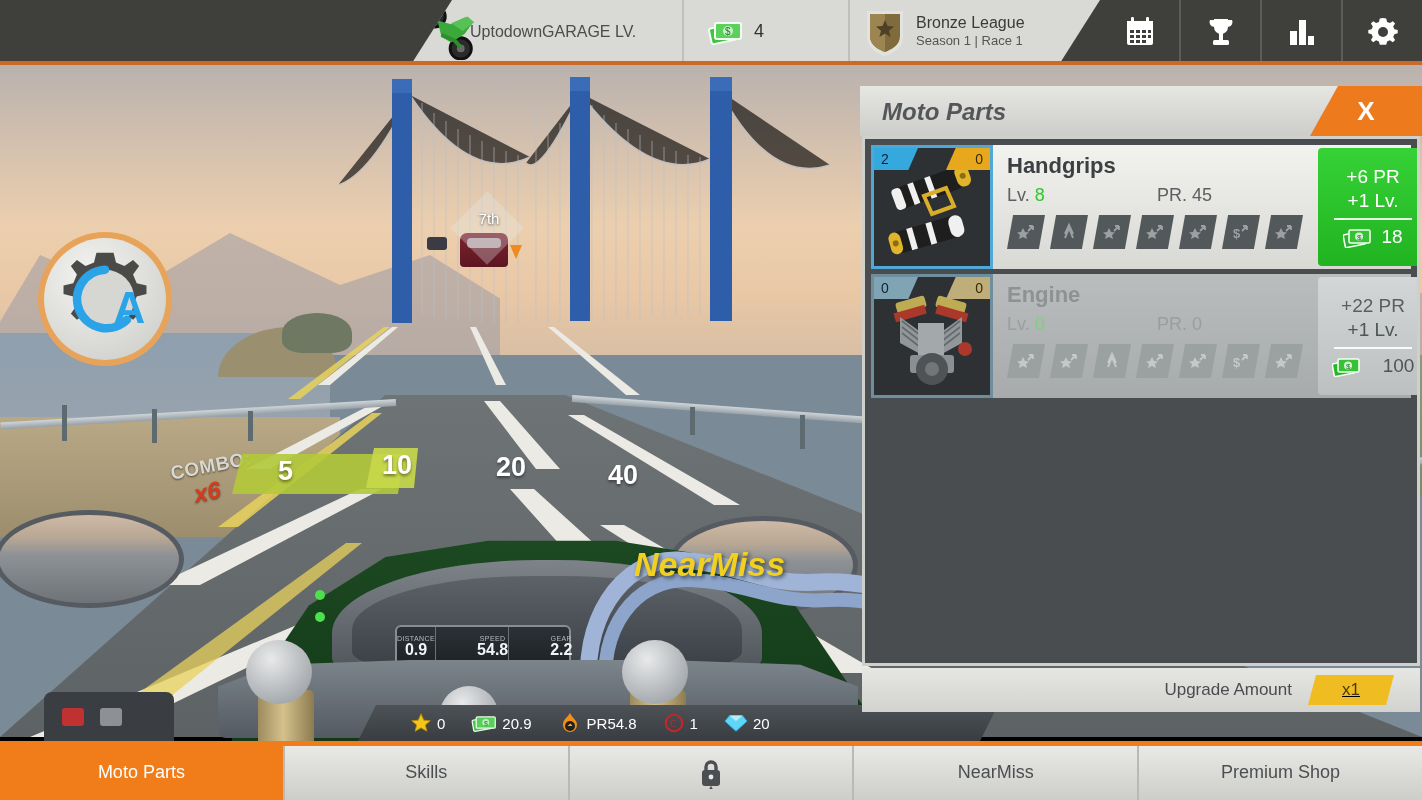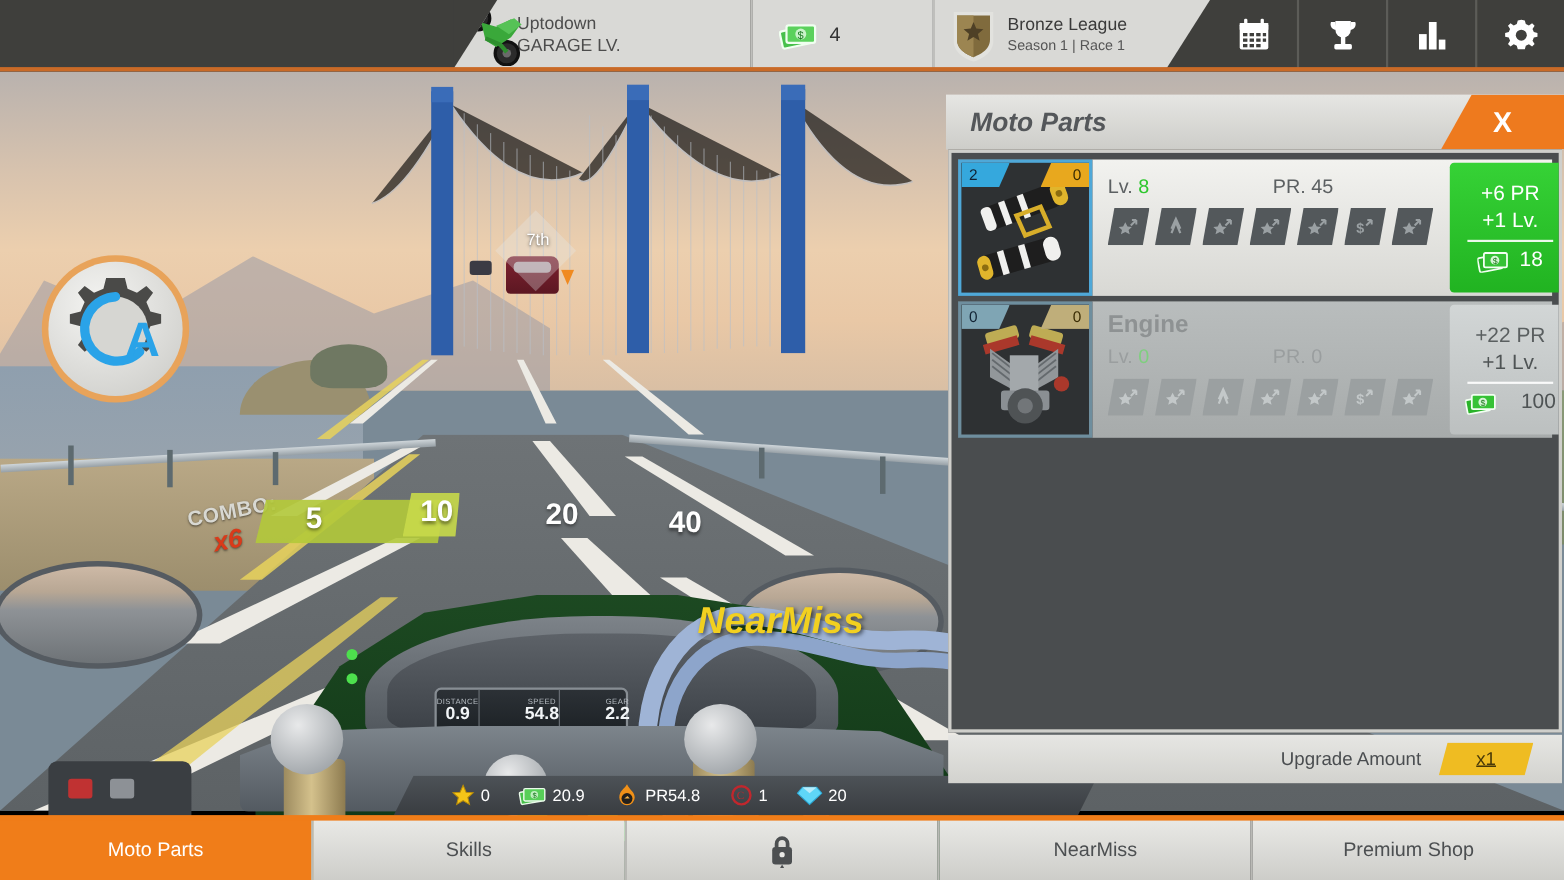--- a/index.html
+++ b/index.html
@@ -11,21 +11,21 @@
   
   .topbar { position:absolute; left:0; top:0; width:1422px; height:63px;
             background:#3f3f3c; display:flex; align-items:stretch; z-index:40; }
   .topbar-underline { position:absolute; left:0; top:61px; width:1422px; height:4px;
             background:#c96a27; z-index:41; }
   .tb-left { width:412px; background:#3f3f3c; }
   .tb-garage { position:relative; width:270px; background:#d9d9d6;
                display:flex; align-items:center; padding-left:58px;
                clip-path: polygon(40px 0, 100% 0, 100% 100%, 0 100%); }
   .tb-bike-icon { position:absolute; left:10px; top:4px; width:62px; height:56px; }
-  .tb-garage-text { display:flex; flex-direction:column; line-height:1.22; }
+  .tb-garage-text { display:flex; flex-direction:row; line-height:1.22; }
   .tb-garage-text span { font-size:16px; color:#4c4c4c; }
   .tb-sep { width:2px; background:#bfbfbc; }
   .tb-money { width:164px; background:#d9d9d6; display:flex; align-items:center;
               gap:10px; padding-left:24px; }
   .tb-money span { font-size:18px; color:#333; }
   .tb-league { position:relative; width:250px; background:#d9d9d6;
                display:flex; align-items:center; gap:10px; padding-left:14px;
                clip-path: polygon(0 0, 100% 0, calc(100% - 40px) 100%, 0 100%); }
   .league-txt { display:flex; flex-direction:column; line-height:1.18; }
   .league-name { font-size:16px; color:#3a3a3a; }
@@ -568,20 +568,21 @@
               <rect x="54" y="74" width="6" height="22" fill="#f0f0ee"></rect>
               <rect x="76" y="74" width="14" height="22" rx="7" fill="#f0f0ee"></rect>
               <circle cx="20" cy="85" r="3" fill="#8c6d10"></circle>
             </g>
             <polygon points="50,48 72,40 80,58 58,66" fill="none" stroke="#d8ae2a" stroke-width="4"></polygon>
           </svg>
           <div class="badge-l">2</div>
           <div class="badge-r">0</div>
         </div>
         <div class="part-mid">
+          <div class="part-name">Handgrips</div>
           <div class="part-stats">
             <div class="part-lv">
               <span>Lv.</span>
               <b>8</b>
             </div>
             <div class="part-pr">
               <span>PR.</span>
               <span>45</span>
             </div>
           </div>

